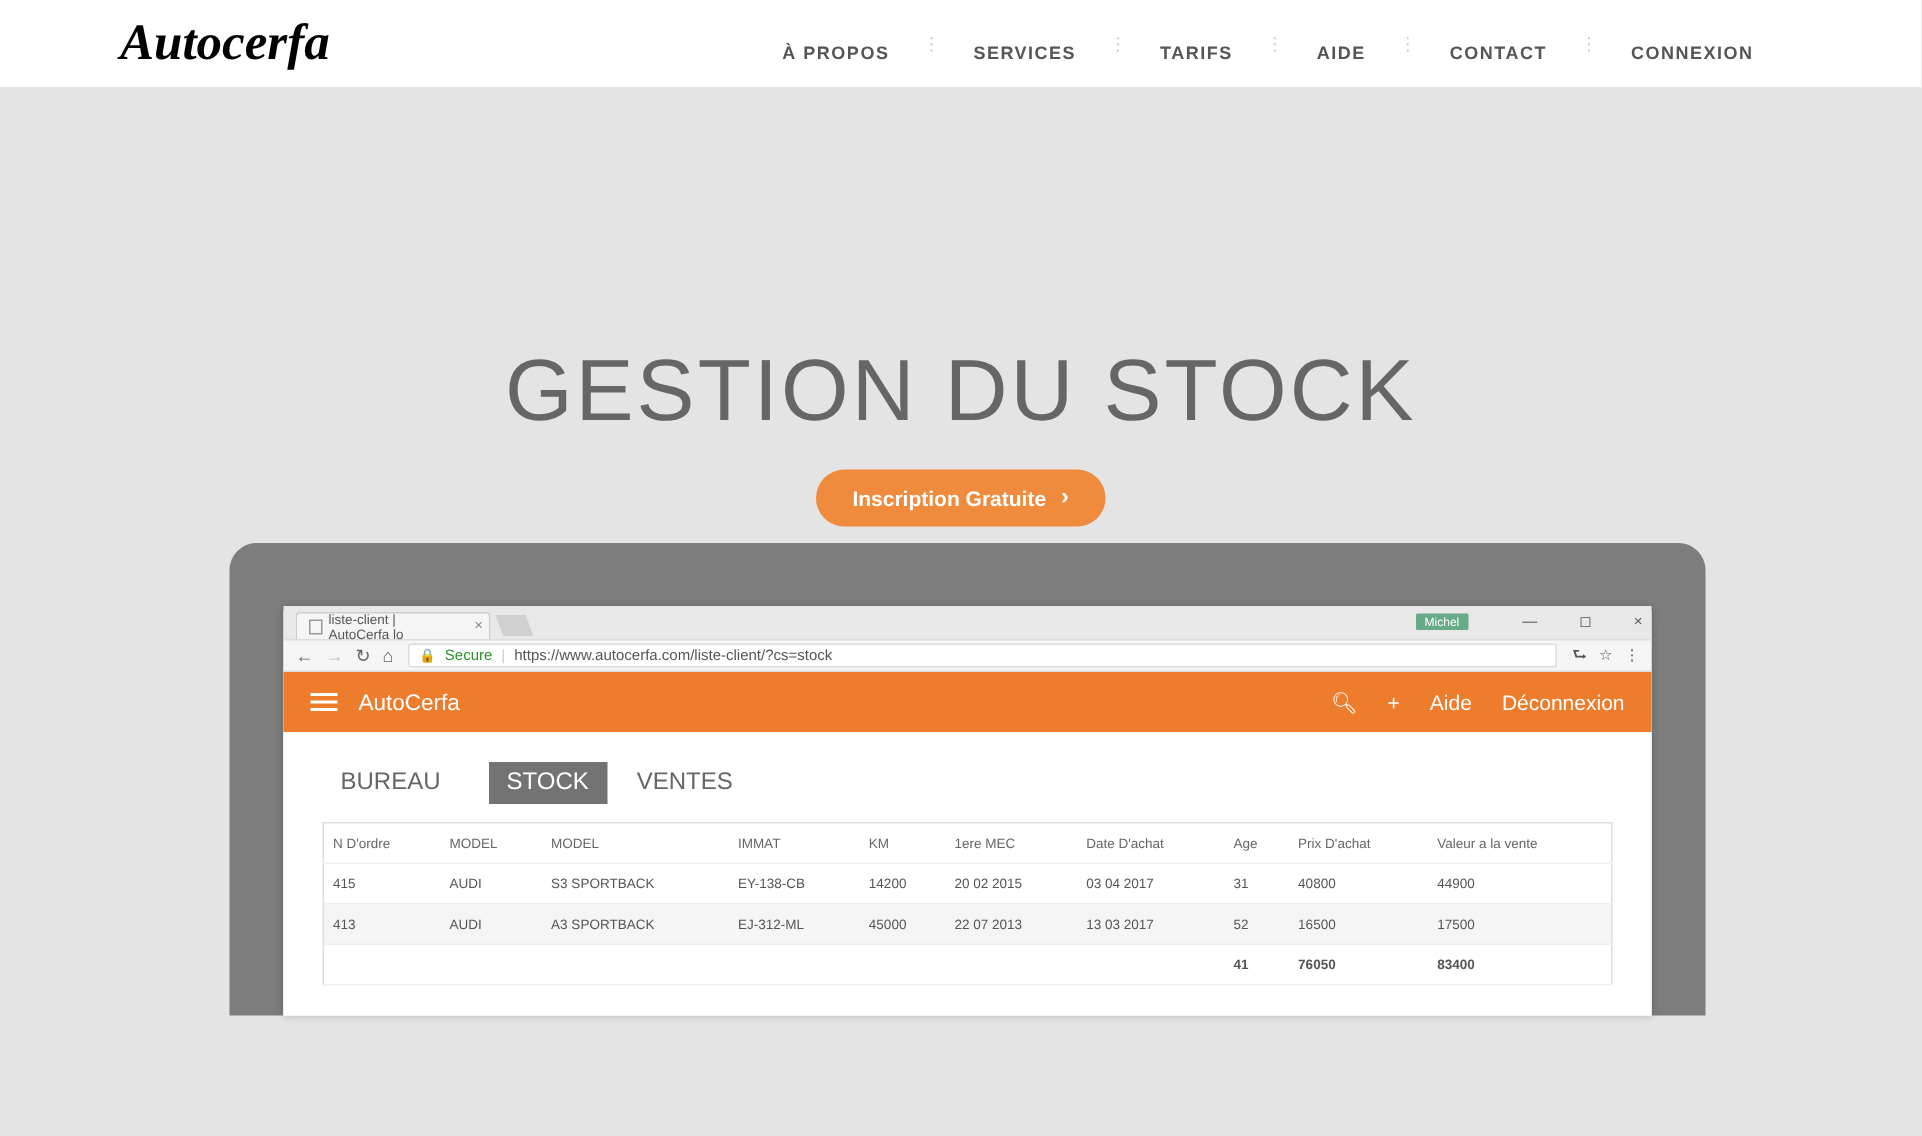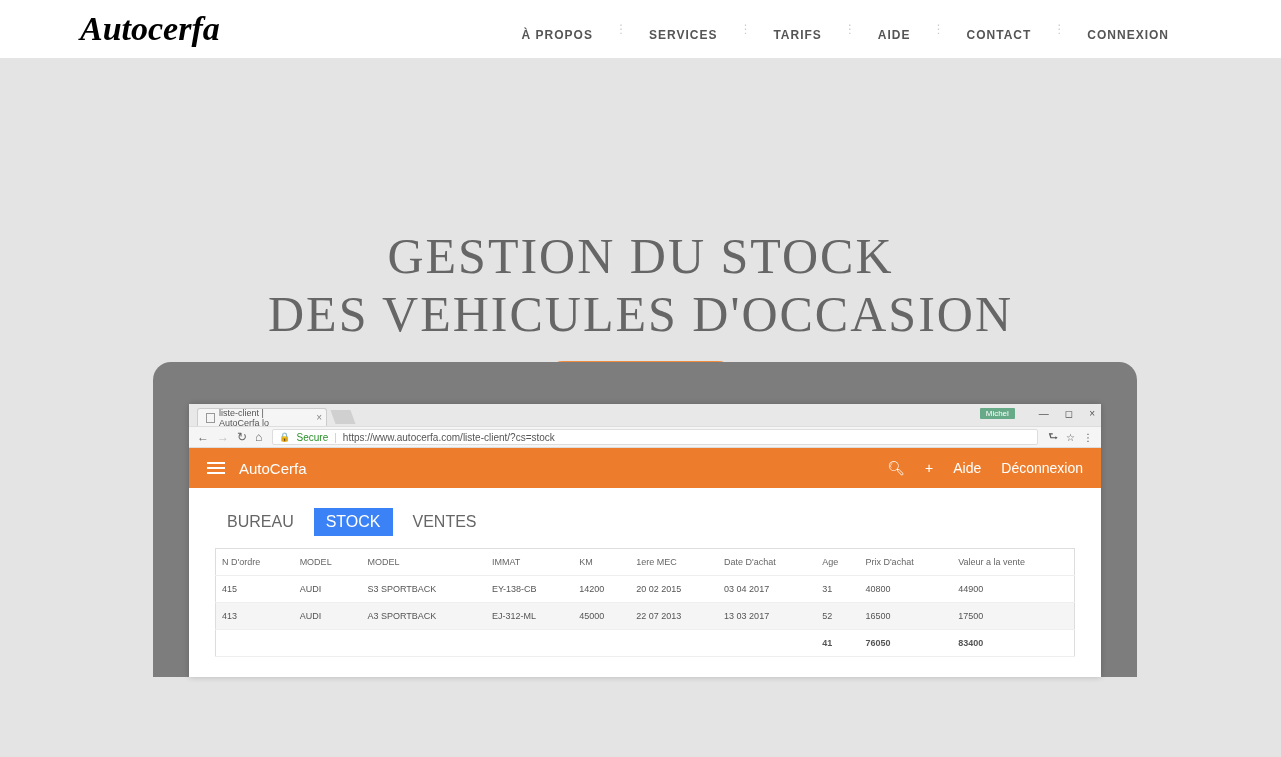--- a/index.html
+++ b/index.html
@@ -8,35 +8,35 @@
 
 .header { background: #fff; height: 58px; display: flex; align-items: center; justify-content: space-between; padding: 0 90px 0 80px; position: relative; z-index: 10; }
 .logo { font-family: 'Palatino Linotype', 'Book Antiqua', Palatino, serif; font-style: italic; font-size: 34px; font-weight: 600; color: #000; }
 .nav { display: flex; gap: 0; }
 .nav-item { display: flex; align-items: center; }
 .nav-link { font-size: 12px; letter-spacing: 1px; color: #555; text-decoration: none; padding: 0 22px; font-weight: 600; margin-top: 12px; }
 .nav-sep { color: #ccc; font-size: 12px; }
 
 
 .hero { text-align: center; margin-top: 170px; }
-.hero h1 { font-size: 50px; font-weight: 300; color: #666; letter-spacing: 2px; line-height: 1.15; font-family: Liberation Serif, serif; }
+.hero h1 { font-size: 58px; font-weight: 300; color: #666; letter-spacing: 2px; line-height: 1.15; }
 .cta-btn { display: inline-flex; align-items: center; gap: 10px; background: #f08a3c; color: #fff; border: none; border-radius: 22px; padding: 10px 24px; font-size: 14px; font-weight: 600; margin-top: 18px; cursor: pointer; }
 .cta-btn .chev { font-size: 16px; font-weight: bold; }
 
 
 .device { position: absolute; left: 153px; top: 362px; width: 984px; background: #7d7d7d; border-radius: 18px 18px 0 0; padding: 42px 36px 0 36px; }
 
 
 .browser { background: #fff; border-radius: 4px 4px 0 0; box-shadow: 0 0 6px rgba(0,0,0,0.2); }
 .chrome-tabs { background: #e8e8e8; height: 22px; display: flex; align-items: flex-end; padding-left: 8px; position: relative; }
 .chrome-tab { background: #f5f5f5; border: 1px solid #ccc; border-bottom: none; height: 18px; display: flex; align-items: center; padding: 0 22px 0 8px; font-size: 9px; color: #555; position: relative; border-radius: 3px 3px 0 0; max-width: 130px; }
 .chrome-tab .tab-icon { width: 10px; height: 10px; border: 1px solid #999; margin-right: 4px; }
 .chrome-tab .close-x { position: absolute; right: 4px; font-size: 10px; color: #888; }
 .chrome-newtab { width: 20px; height: 14px; background: #d0d0d0; margin-left: 6px; margin-bottom: 2px; transform: skewX(20deg); }
-.chrome-win { position: absolute; right: 6px; top: 4px; display: flex; gap: 16px; font-size: 10px; color: #555; align-items: center; }
+.chrome-win { position: absolute; right: 6px; top: 4px; display: flex; gap: 28px; font-size: 10px; color: #555; align-items: center; }
 .chrome-user { background: #6a8; color: #fff; font-size: 8px; padding: 1px 6px; border-radius: 1px; margin-right: 8px; }
 .chrome-addr { background: #f5f5f5; border-top: 1px solid #ddd; border-bottom: 1px solid #ddd; height: 22px; display: flex; align-items: center; padding: 0 8px; gap: 10px; font-size: 10px; color: #555; }
 .addr-icons { display: flex; gap: 8px; }
 .addr-icon { font-size: 12px; color: #666; }
 .addr-box { flex: 1; background: #fff; border: 1px solid #ddd; height: 16px; display: flex; align-items: center; padding: 0 6px; gap: 6px; border-radius: 2px; }
 .addr-lock { color: #2a8f2a; font-size: 9px; }
 .addr-right { display: flex; gap: 8px; align-items: center; }
 
 
 .app { background: #fff; }
@@ -44,21 +44,21 @@
 .hamburger { display: flex; flex-direction: column; gap: 3px; cursor: pointer; }
 .hamburger span { width: 18px; height: 2px; background: #fff; }
 .app-title { font-size: 15px; font-weight: 500; flex: 1; }
 .app-actions { display: flex; align-items: center; gap: 20px; }
 .app-action-icon { font-size: 14px; cursor: pointer; }
 .app-action-text { font-size: 14px; cursor: pointer; }
 
 .app-body { padding: 20px 26px; background: #fff; }
 .tabs { display: flex; gap: 8px; margin-bottom: 12px; }
 .tab { padding: 5px 12px; font-size: 16px; color: #666; cursor: pointer; }
-.tab.active { background: #3b82f6; color: #fff; }
+.tab.active { background: #737373; color: #fff; margin-left: 12px; }
 
 
 .table { width: 100%; border: 1px solid #ddd; font-size: 9px; color: #555; border-collapse: collapse; }
 .table th { text-align: left; padding: 8px 6px; font-weight: 400; color: #666; font-size: 9px; border-bottom: 1px solid #eee; }
 .table td { padding: 8px 6px; border-bottom: 1px solid #eee; margin-left: 40px; }
 .table tbody tr:nth-child(even) { background: #f5f5f5; }
 .table tfoot td { font-weight: bold; padding: 8px 6px; }
 
 .pagination { display: flex; justify-content: center; gap: 8px; margin-top: 14px; }
 .page-btn { border: 1px solid #ccc; background: #fafafa; padding: 5px 14px; font-size: 10px; color: #555; cursor: pointer; border-radius: 2px; }
@@ -92,21 +92,20 @@
       </div>
     <div class="nav-item">
         <a class="nav-link">CONNEXION</a>
       </div>
   </nav>
 </div>
 
 <div class="hero">
   <h1>
     <span>GESTION DU STOCK</span><br>
-    <span>DES VEHICULES D'OCCASION</span>
   </h1>
   <button class="cta-btn">
     <span>Inscription Gratuite</span>
     <span class="chev">›</span>
   </button>
 </div>
 
 <div class="device">
   <div class="browser">
 

